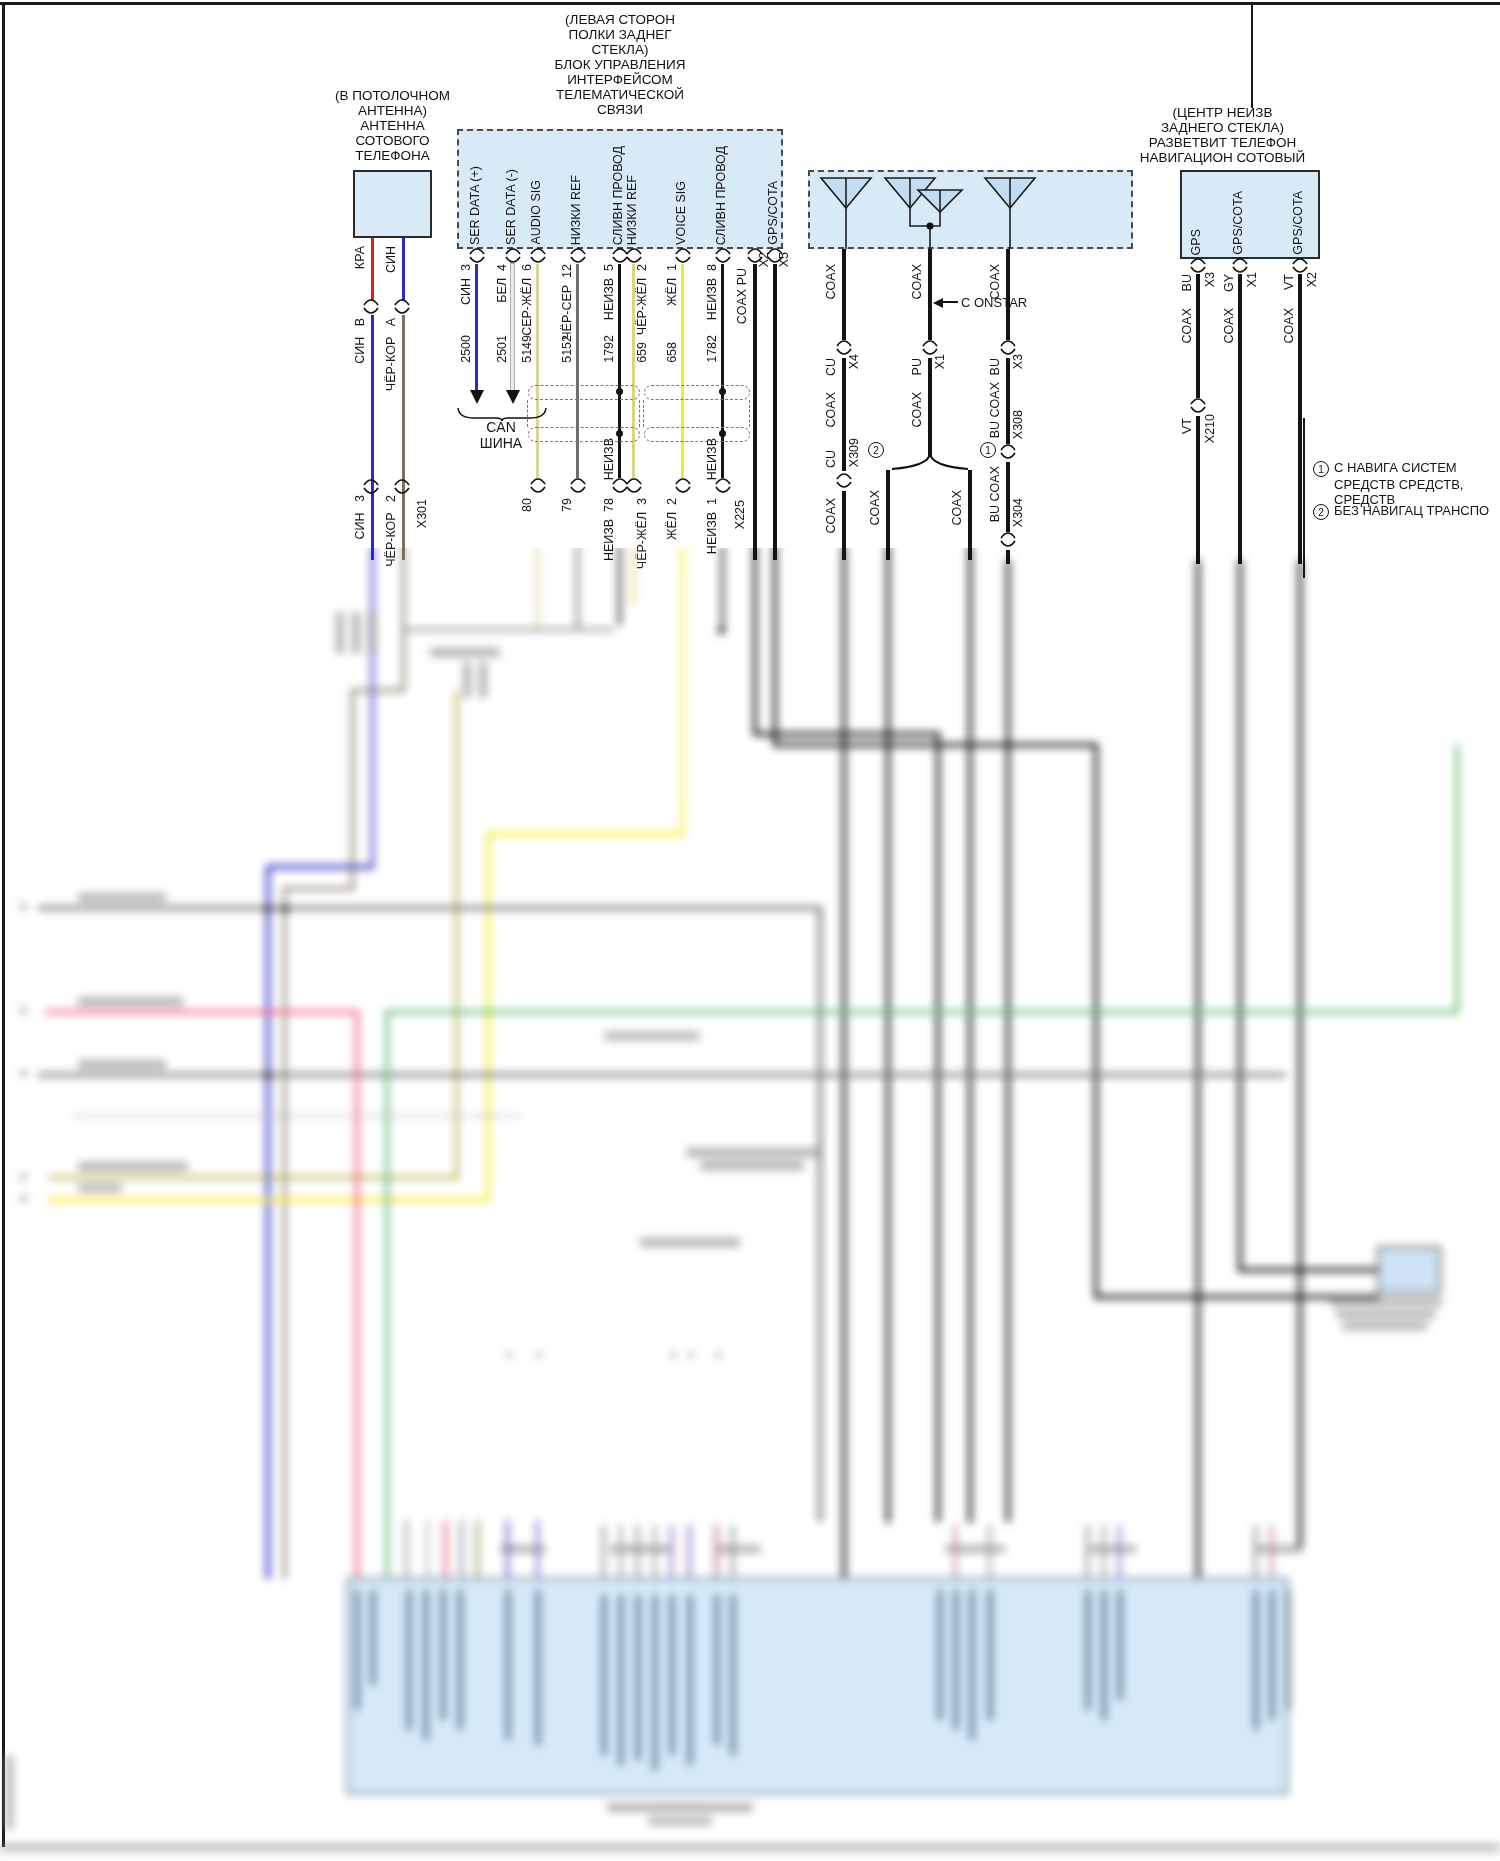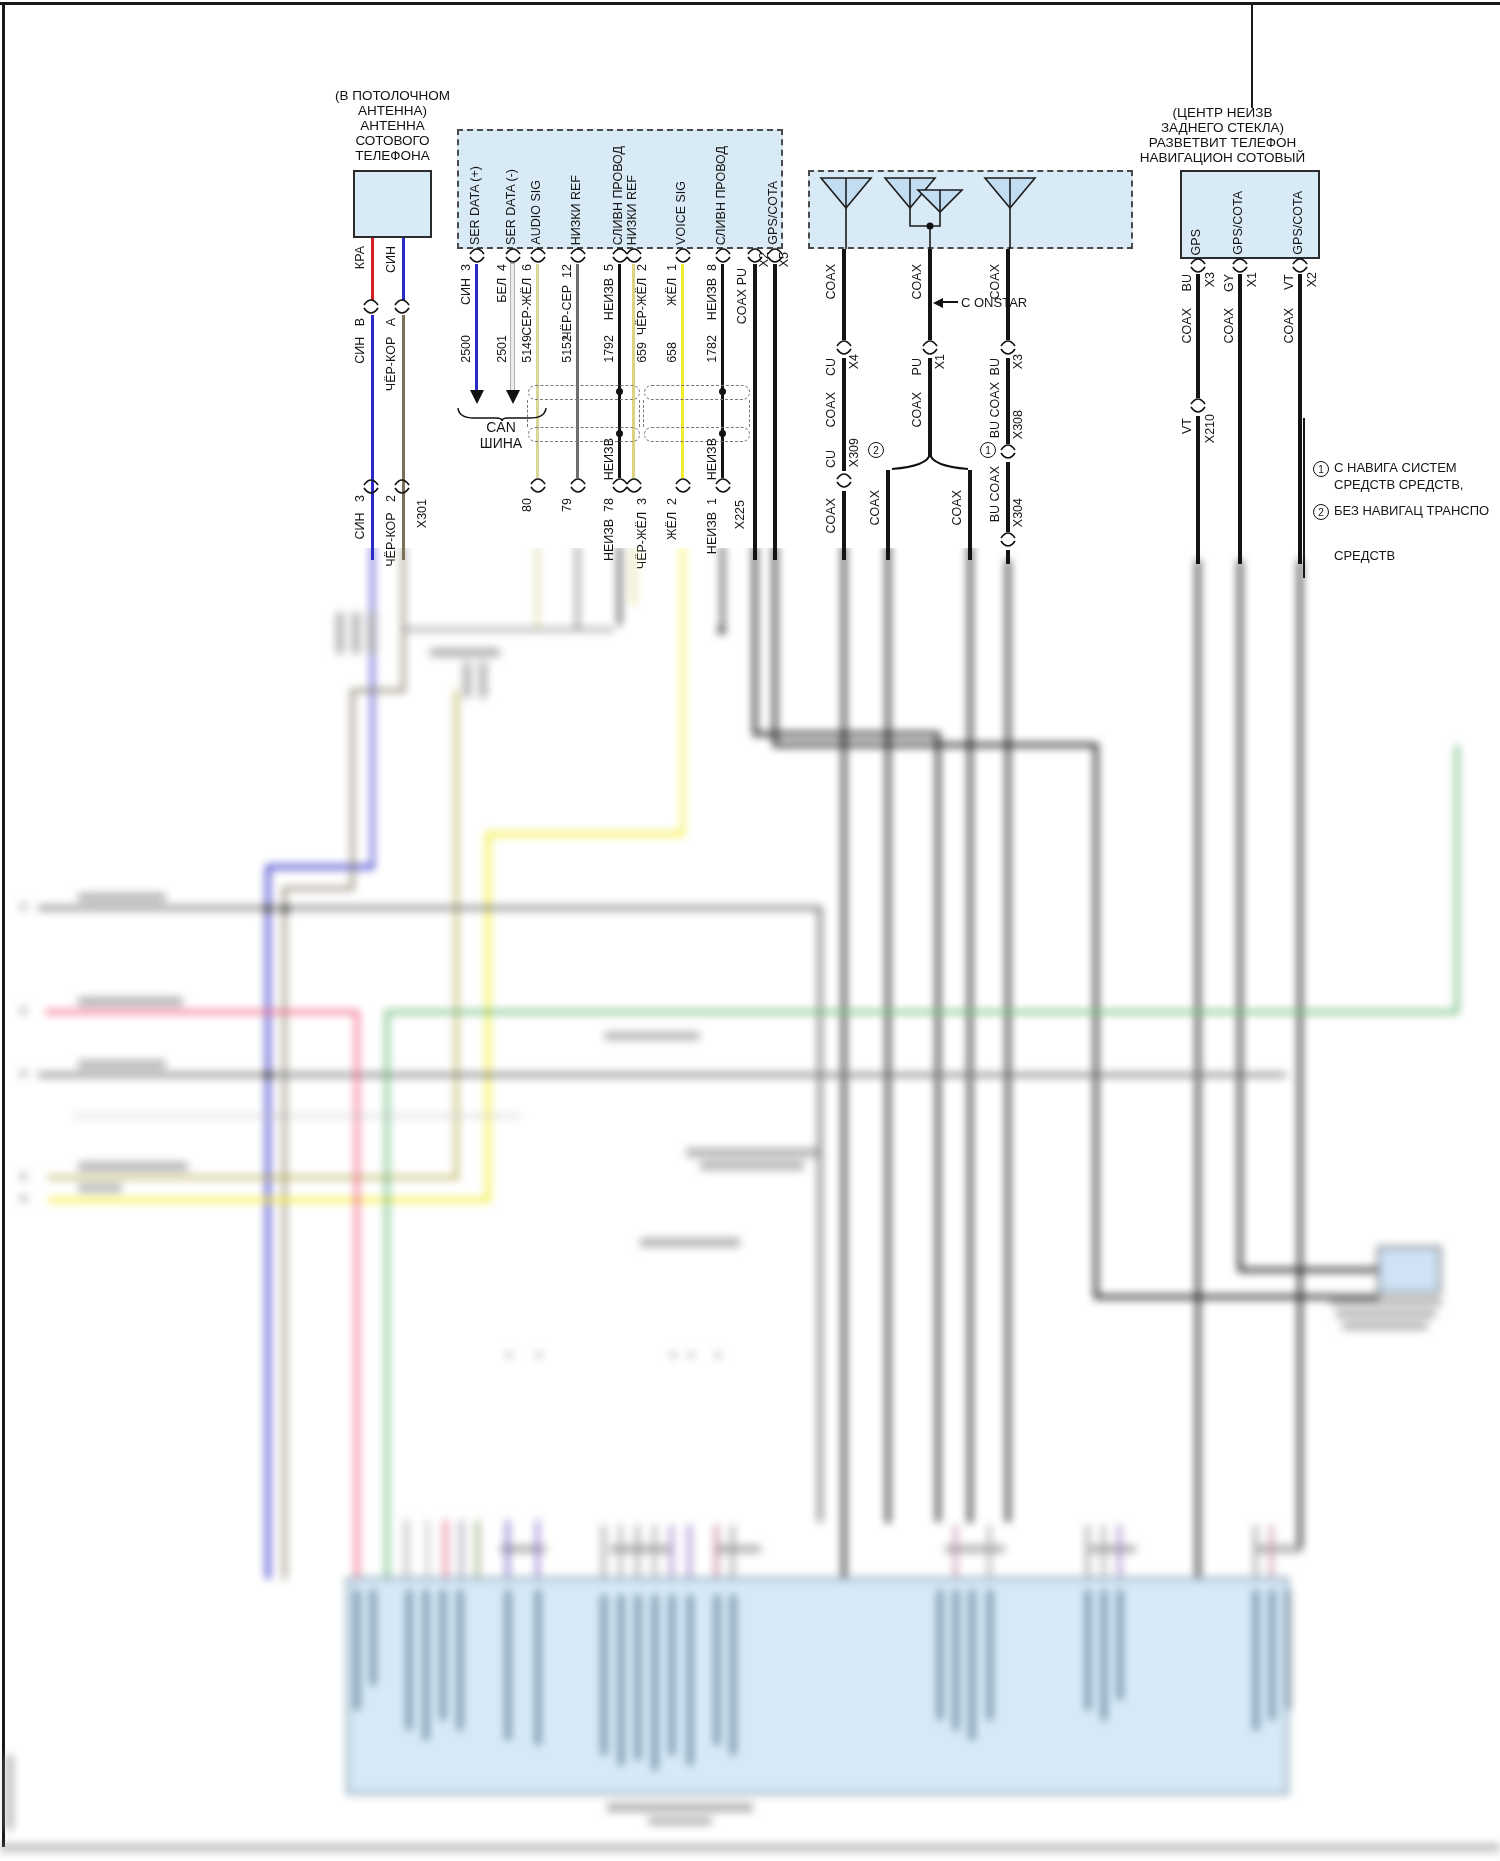--- a/index.html
+++ b/index.html
@@ -45,20 +45,29 @@
   <div class="frame" style="left:1251px;top:4px;width:2px;height:104px;"></div>
   <div class="frame" style="left:1303px;top:418px;width:2px;height:160px;"></div>
 
   <div class="heading" style="left:320px;top:88px;width:145px;">
     <span>(В ПОТОЛОЧНОМ</span>
     <span>АНТЕННА)</span>
     <span>АНТЕННА</span>
     <span>СОТОВОГО</span>
     <span>ТЕЛЕФОНА</span>
   </div>
+  <div class="heading" style="left:540px;top:12px;width:160px;">
+    <span>(ЛЕВАЯ СТОРОН</span>
+    <span>ПОЛКИ ЗАДНЕГ</span>
+    <span>СТЕКЛА)</span>
+    <span>БЛОК УПРАВЛЕНИЯ</span>
+    <span>ИНТЕРФЕЙСОМ</span>
+    <span>ТЕЛЕМАТИЧЕСКОЙ</span>
+    <span>СВЯЗИ</span>
+  </div>
   <div class="heading" style="left:1130px;top:105px;width:185px;">
     <span>(ЦЕНТР НЕИЗВ</span>
     <span>ЗАДНЕГО СТЕКЛА)</span>
     <span>РАЗВЕТВИТ ТЕЛЕФОН</span>
     <span>НАВИГАЦИОН СОТОВЫЙ</span>
   </div>
 
   <div class="box" style="left:353px;top:170px;width:79px;height:68px;"></div>
   <div class="box dashedbox" style="left:457px;top:129px;width:326px;height:120px;"></div>
   <div class="box dashedbox" style="left:808px;top:170px;width:325px;height:79px;"></div>
@@ -353,21 +362,21 @@
 
   <div class="circ" style="left:1313px;top:461px;">
       <span>1</span>
     </div>
   <div class="hx" style="left:1334px;top:460px;">С НАВИГА СИСТЕМ</div>
   <div class="hx" style="left:1334px;top:477px;">СРЕДСТВ СРЕДСТВ,</div>
   <div class="circ" style="left:1313px;top:504px;">
       <span>2</span>
     </div>
   <div class="hx" style="left:1334px;top:503px;">БЕЗ НАВИГАЦ ТРАНСПО</div>
-  <div class="hx" style="left:1334px;top:548px;">СРЕДСТВ</div>
+  <div class="hx" style="left:1334px;top:492px;">СРЕДСТВ</div>
 
   <div class="blurzone">
 
     <div class="bv" style="left:371px;top:545px;width:3px;height:322px;background:#2a2ac8;"></div>
     <div class="bv" style="left:266px;top:865px;width:108px;height:4px;background:#2a2ac8;"></div>
     <div class="bv" style="left:266px;top:867px;width:4px;height:712px;background:#2a2ac8;"></div>
     <div class="bv" style="left:402px;top:545px;width:3px;height:147px;background:#7a7158;"></div>
     <div class="bv" style="left:351px;top:689px;width:54px;height:3px;background:#7a7158;"></div>
     <div class="bv" style="left:351px;top:689px;width:3px;height:201px;background:#7a7158;"></div>
     <div class="bv" style="left:283px;top:887px;width:71px;height:3px;background:#7a7158;"></div>

